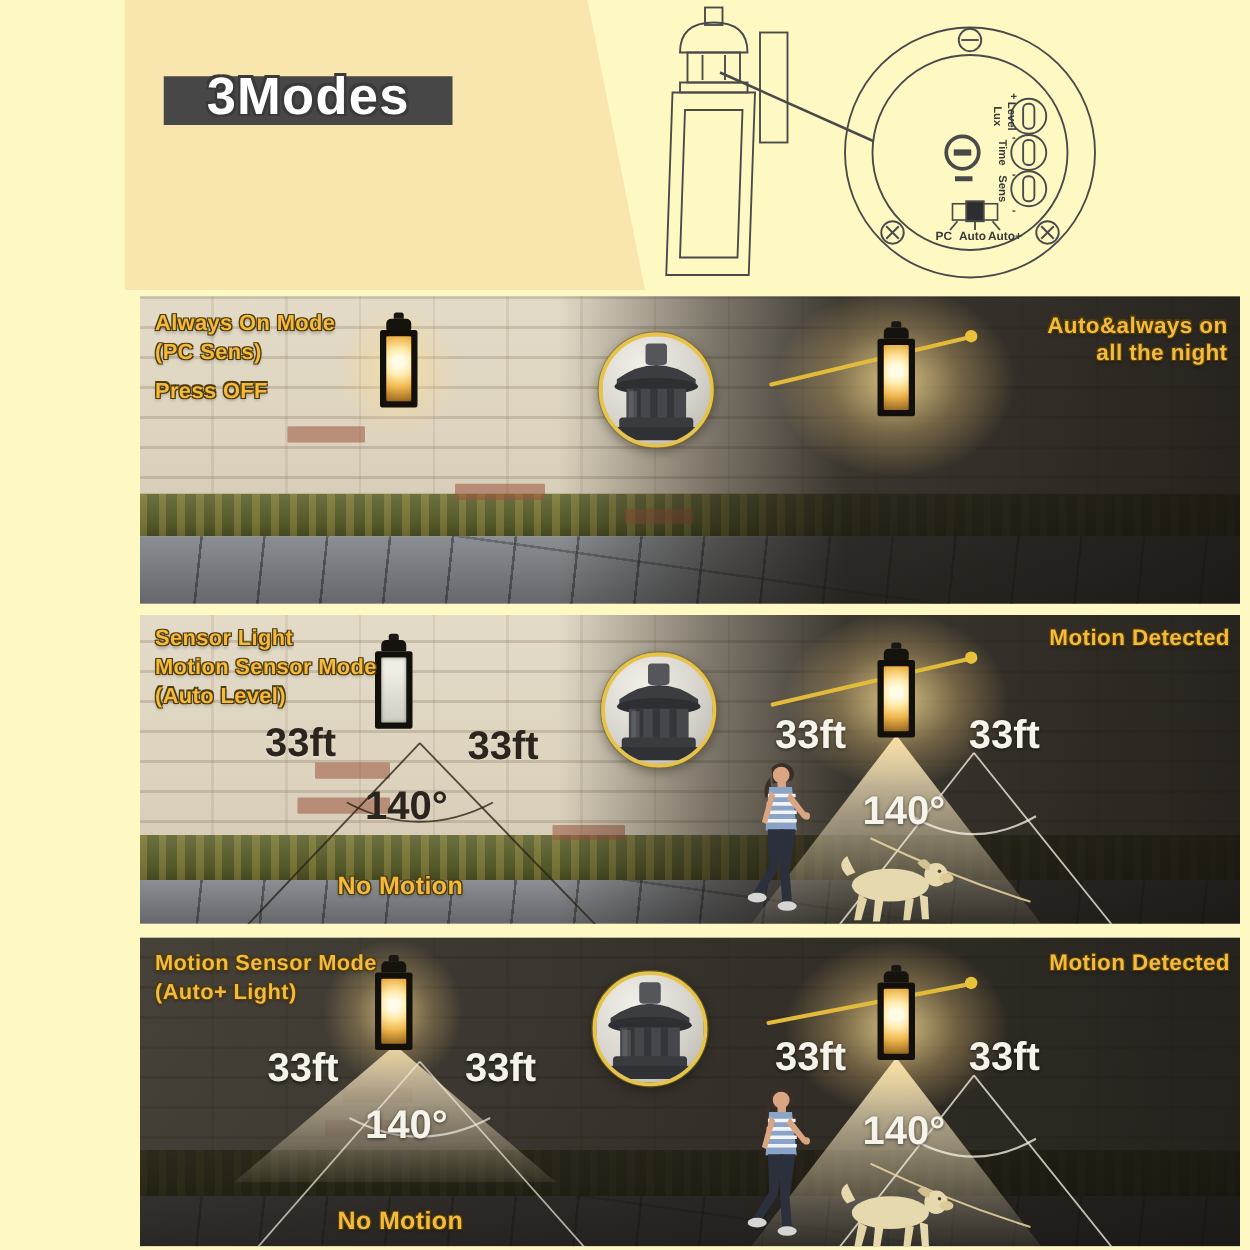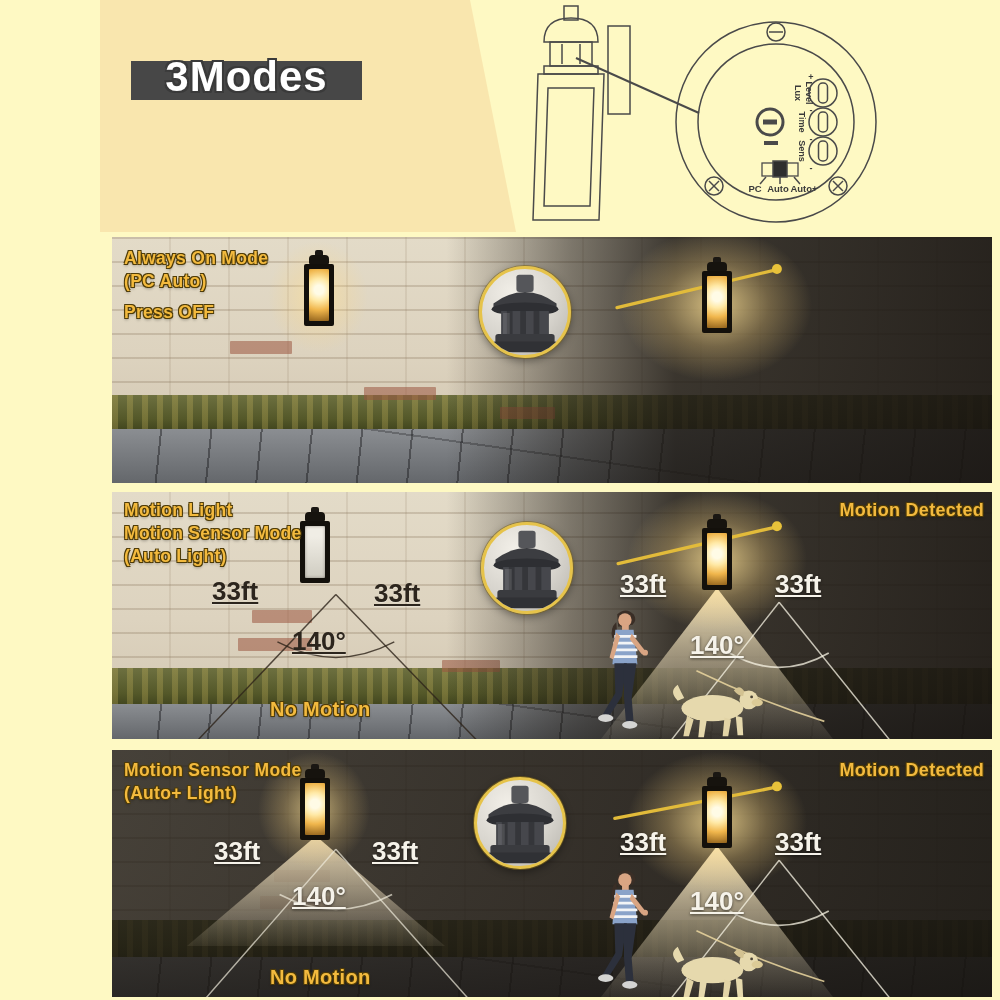--- a/index.html
+++ b/index.html
@@ -64,21 +64,21 @@
           background:radial-gradient(circle at 35% 28%, #f2efe8, #d7d4cd 55%, #b4b1aa);
           box-shadow:0 0 0 1px rgba(130,105,25,.6), 0 3px 9px rgba(0,0,0,.4); }
   .sensor-circle svg { width:100%; height:100%; display:block; }
 
   .fig { position:absolute; z-index:6; }
 
   .yl { position:absolute; z-index:8; font-weight:bold; color:#f3ba3e; letter-spacing:0.3px;
         text-shadow:-1px -1px 0 #4f3c08, 1px -1px 0 #4f3c08, -1px 1px 0 #4f3c08, 1px 1px 0 #4f3c08, 0 2px 3px rgba(0,0,0,.35); }
   .title { font-size:17.5px; line-height:23px; }
   .cap-right { text-align:right; font-size:18px; line-height:22px; }
-  .dist { position:absolute; z-index:8; font-weight:bold; font-size:26px;text-decoration:underline; }
+  .dist { position:absolute; z-index:8; font-weight:bold; font-size:32px; }
   .dist.day { color:#2c251d; text-shadow:0 1px 1px rgba(255,255,255,.3); }
   .dist.nite { color:#f6f3ea; text-shadow:0 1px 3px rgba(0,0,0,.6); }
   .nomotion { font-size:20px; }
 </style>
 </head>
 <body>
 
 <svg width="0" height="0" style="position:absolute">
   <defs>
     <g id="figWoman">
@@ -207,23 +207,27 @@
         <rect x="26" y="44" width="6" height="26" fill="#35363a"></rect>
           <rect x="40" y="44" width="6" height="26" fill="#35363a"></rect>
         <rect x="54" y="44" width="6" height="26" fill="#35363a"></rect>
         <rect x="14" y="68" width="62" height="10" rx="3" fill="#3a3b3f"></rect>
         <rect x="10" y="76" width="70" height="11" rx="4" fill="#303135"></rect>
         <rect x="22" y="46" width="7" height="22" fill="rgba(255,255,255,0.12)"></rect>
       </svg>
     </div>
     <div class="yl title" style="left:12px;top:10px">
       <div>Always On Mode</div>
-      <div>(PC Auto)</div>
+      <div>(PC Sens)</div>
     </div>
     <div class="yl title" style="left:12px;top:64px">Press OFF</div>
+    <div class="yl cap-right" style="right:10px;top:12px">
+      <div>Auto&amp;always on</div>
+      <div>all the night</div>
+    </div>
   </section>
 
   <section class="panel" style="top:492px;height:247px">
     <div class="wall" style="height:212px"></div>
     <div class="brick" style="left:140px;top:118px;width:60px;height:13px"></div>
     <div class="brick" style="left:126px;top:146px;width:74px;height:13px"></div>
     <div class="brick" style="left:330px;top:168px;width:58px;height:12px"></div>
     <div class="grass" style="top:176px;height:36px"></div>
     <div class="pavement" style="top:212px;height:35px"></div>
     <div class="night fade-right"></div>
@@ -272,23 +276,23 @@
         <rect x="22" y="46" width="7" height="22" fill="rgba(255,255,255,0.12)"></rect>
       </svg>
     </div>
     <svg class="fig" style="left:486px;top:112px;width:50px;height:134px" viewBox="0 0 52 132">
         <use href="#figWoman"></use>
       </svg>
     <svg class="fig" style="left:556px;top:190px;width:98px;height:58px" viewBox="0 0 100 62">
         <use href="#figDog"></use>
       </svg>
     <div class="yl title" style="left:12px;top:7px">
-      <div>Motion Light</div>
+      <div>Sensor Light</div>
       <div>Motion Sensor Mode</div>
-      <div>(Auto Light)</div>
+      <div>(Auto Level)</div>
     </div>
     <div class="dist day" style="left:100px;top:84px">33ft</div>
     <div class="dist day" style="left:262px;top:86px">33ft</div>
     <div class="dist day" style="left:180px;top:134px">140°</div>
     <div class="yl nomotion" style="left:158px;top:206px">No Motion</div>
     <div class="yl cap-right" style="right:8px;top:7px">Motion Detected</div>
     <div class="dist nite" style="left:508px;top:77px">33ft</div>
     <div class="dist nite" style="left:663px;top:77px">33ft</div>
     <div class="dist nite" style="left:578px;top:138px">140°</div>
   </section>

